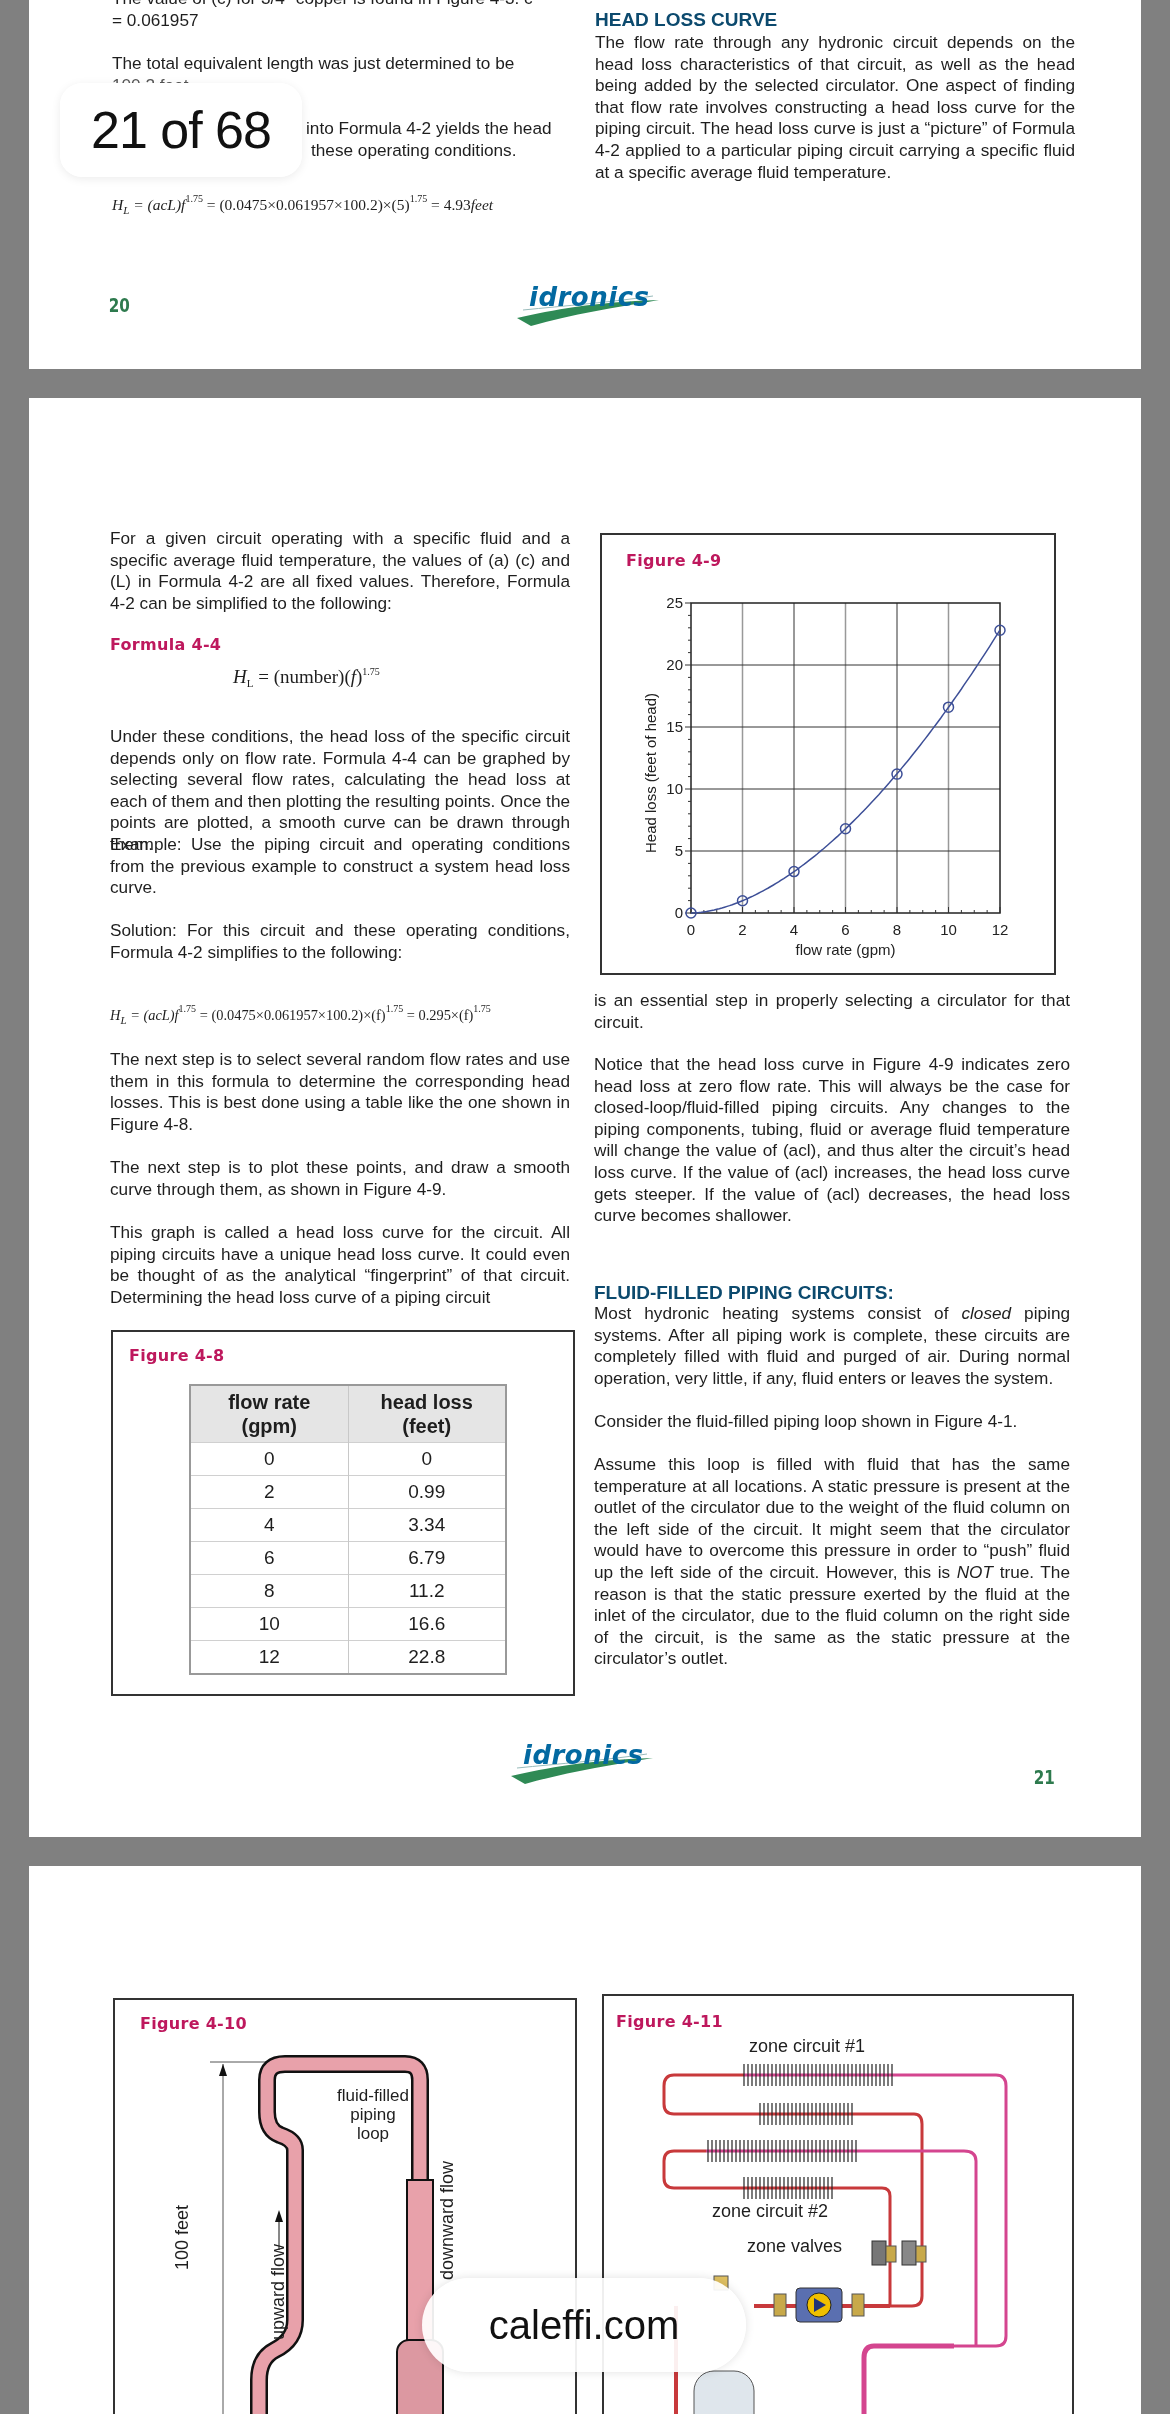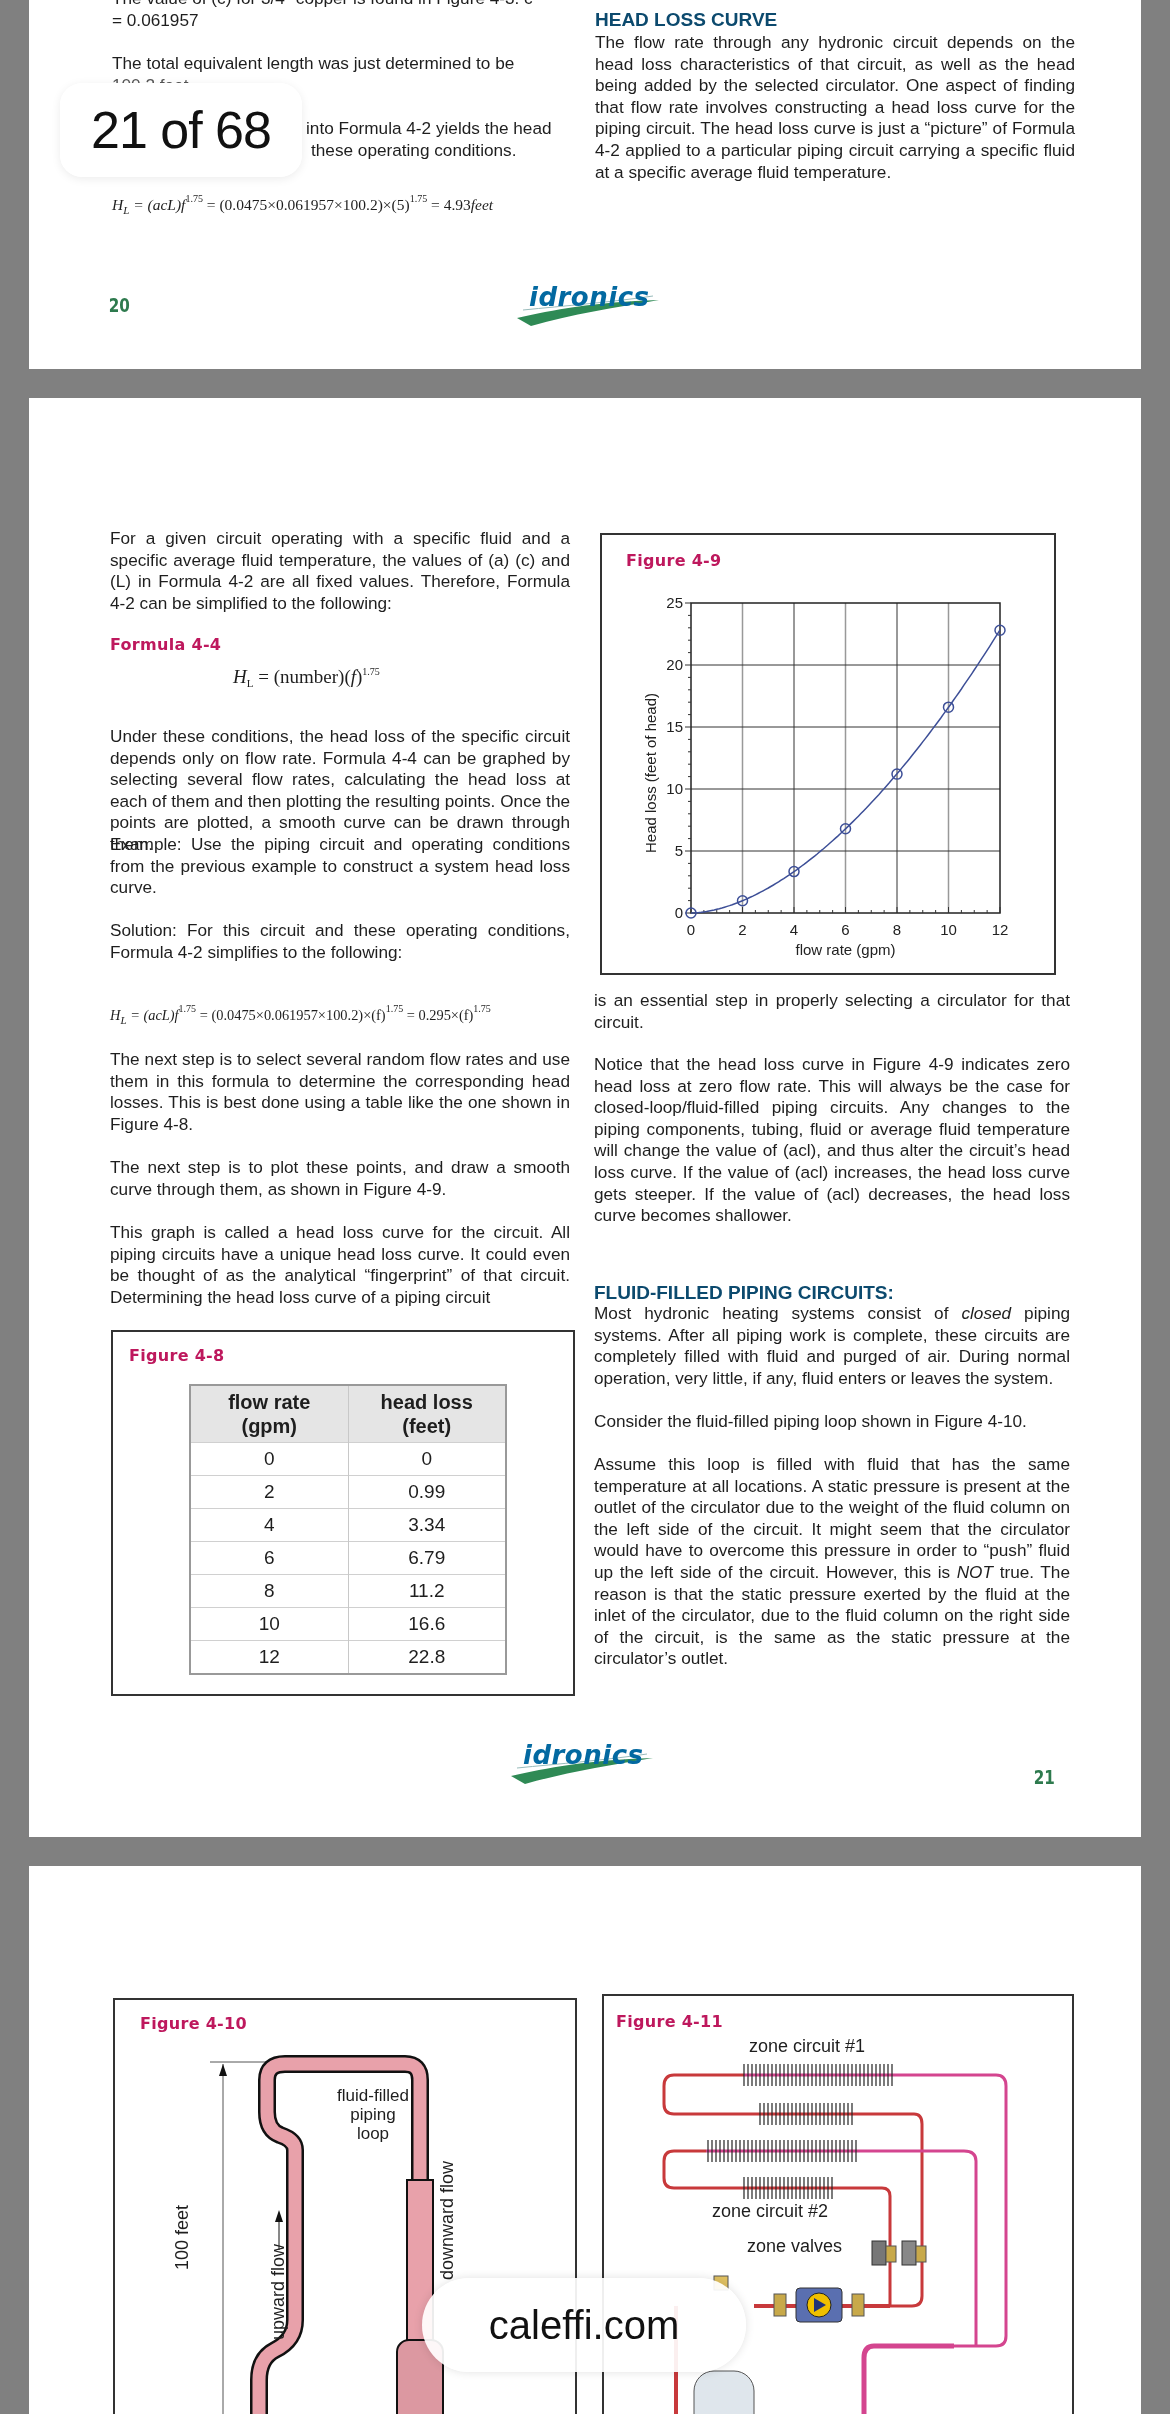--- a/index.html
+++ b/index.html
@@ -228,21 +228,21 @@
         <circle cx="295" cy="239.12" r="5" fill="none" stroke="#3d4f97" stroke-width="1.5"></circle>
         <circle cx="346.5" cy="172.16" r="5" fill="none" stroke="#3d4f97" stroke-width="1.5"></circle>
         <circle cx="398" cy="95.27999999999997" r="5" fill="none" stroke="#3d4f97" stroke-width="1.5"></circle>
       </svg>
   </div>
 
   <p class="abs body-text" style="left:565px; top:592px; width:476px;">is an essential step in properly selecting a circulator for that circuit.</p>
   <p class="abs body-text" style="left:565px; top:656px; width:476px;">Notice that the head loss curve in Figure 4-9 indicates zero head loss at zero flow rate. This will always be the case for closed-loop/fluid-filled piping circuits. Any changes to the piping components, tubing, fluid or average fluid temperature will change the value of (acl), and thus alter the circuit’s head loss curve. If the value of (acl) increases, the head loss curve gets steeper. If the value of (acl) decreases, the head loss curve becomes shallower.</p>
   <div class="abs heading" style="left:565px; top:884px;">FLUID-FILLED PIPING CIRCUITS:</div>
   <p class="abs body-text" style="left:565px; top:905px; width:476px;"><span>Most hydronic heating systems consist of </span><span class="ital">closed</span><span> piping systems. After all piping work is complete, these circuits are completely filled with fluid and purged of air. During normal operation, very little, if any, fluid enters or leaves the system.</span></p>
-  <p class="abs body-text" style="left:565px; top:1013px; width:476px;">Consider the fluid-filled piping loop shown in Figure 4-10.</p>
+  <p class="abs body-text" style="left:565px; top:1013px; width:476px;">Consider the fluid-filled piping loop shown in Figure 4-1.</p>
   <p class="abs body-text" style="left:565px; top:1056px; width:476px;"><span>Assume this loop is filled with fluid that has the same temperature at all locations. A static pressure is present at the outlet of the circulator due to the weight of the fluid column on the left side of the circuit. It might seem that the circulator would have to overcome this pressure in order to “push” fluid up the left side of the circuit. However, this is </span><span class="ital">NOT</span><span> true. The reason is that the static pressure exerted by the fluid at the inlet of the circulator, due to the fluid column on the right side of the circuit, is the same as the static pressure at the circulator’s outlet.</span></p>
 
   <div class="abs logo" style="left:478px; top:1340px;">
     <svg width="150" height="48" viewBox="0 0 150 48">
       <path d="M4 38 C40 30, 80 22, 146 20 C100 28, 60 34, 18 46 Z" fill="#2f8a55"></path>
       <path d="M10 30 C50 26, 100 22, 140 16" stroke="#9bb" stroke-width="1" fill="none"></path>
     </svg>
     <span class="abs logo-text" style="left:16px; top:2px;">idronics</span>
   </div>
   <div class="abs page-number" style="left:1002px; top:1368px;">21</div>

